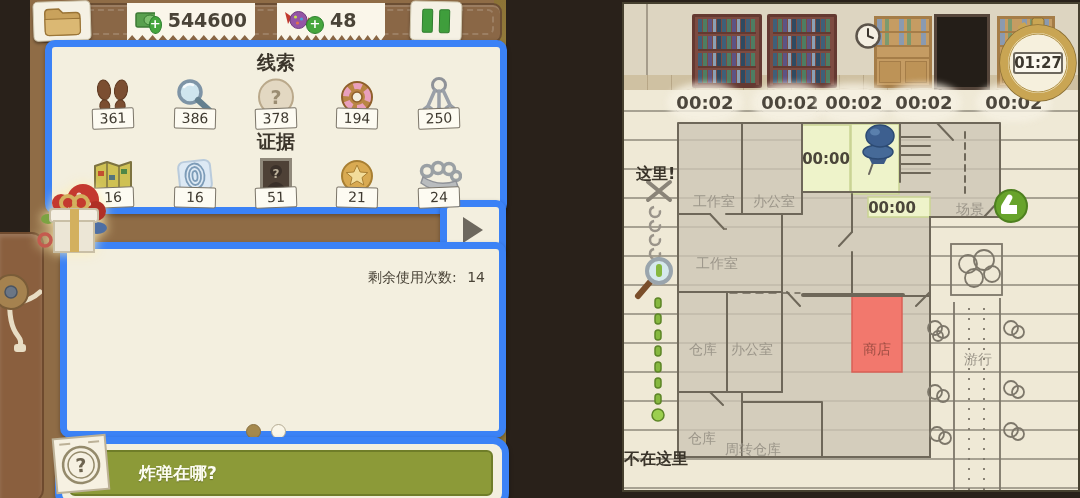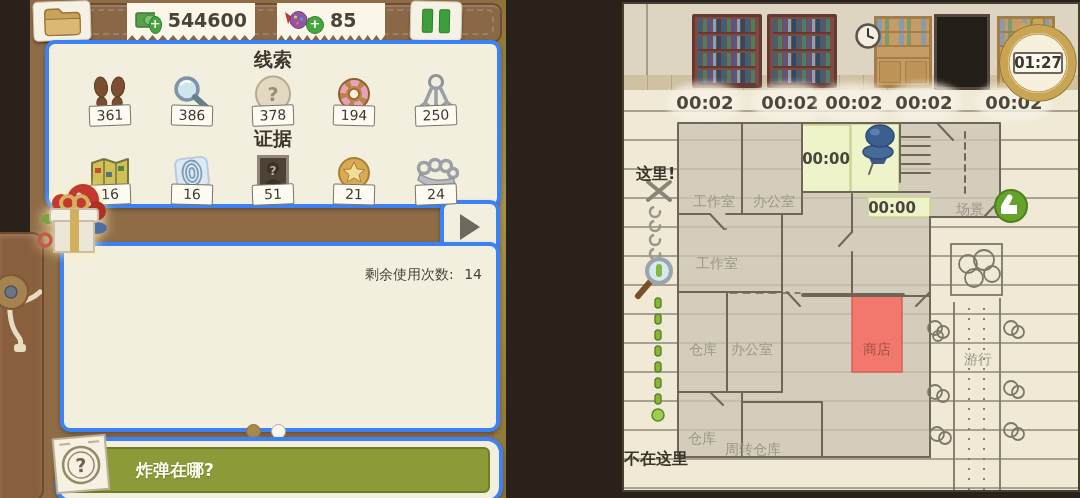--- a/index.html
+++ b/index.html
@@ -20,21 +20,21 @@
   .pause-tab{left:410px;top:1px;width:50px;height:38px;transform:rotate(1.5deg);gap:6px;}
   .pause-bar{width:9px;height:22px;background:#3f9e3c;border-radius:2px;border:1px solid #2f7c2e;}
   .ticket{background:#faf6ea;display:flex;align-items:center;padding:0 8px 4px 8px;gap:2px;
     clip-path:polygon(0 0,100% 0,100% 84%,96% 100%,92% 84%,88% 100%,84% 84%,80% 100%,76% 84%,72% 100%,68% 84%,64% 100%,60% 84%,56% 100%,52% 84%,48% 100%,44% 84%,40% 100%,36% 84%,32% 100%,28% 84%,24% 100%,20% 84%,16% 100%,12% 84%,8% 100%,4% 84%,0 100%);}
   .money-ticket{left:127px;top:3px;width:112px;height:34px;}
   .candy-ticket{left:277px;top:3px;width:92px;height:34px;}
   .plus-badge{width:16px;height:16px;border-radius:50%;background:#45a63d;border:1px solid #2f8030;
     color:#fff;font-size:13px;line-height:14px;text-align:center;font-weight:bold;margin-left:-8px;margin-top:10px;}
   .counter-num{font-size:19px;font-weight:bold;color:#4a4438;margin-left:4px;}
 
-  .card{background:#f3efdf;border:4px solid #3b82f6;border-radius:10px;box-shadow:0 2px 4px rgba(0,0,0,.3);}
+  .card{background:#f3efdf;border:7px solid #3b82f6;border-radius:10px;box-shadow:0 2px 4px rgba(0,0,0,.3);}
   .inv-card{left:45px;top:40px;width:448px;height:160px;}
   .sec-title{text-align:center;font-size:19px;font-weight:bold;color:#3b352b;}
   .inv-row{display:flex;justify-content:space-evenly;align-items:flex-end;padding:0 16px;}
   .inv-cell{display:flex;flex-direction:column;align-items:center;width:72px;}
   .count-box{background:#fdfbf2;border:1.5px solid #7a7468;border-radius:2px;min-width:40px;height:19px;
     font-size:14px;line-height:19px;text-align:center;color:#3f3a30;margin-top:-8px;z-index:2;}
   .inv-cell:nth-child(odd) .count-box{transform:rotate(-2deg);}
   .inv-cell:nth-child(even) .count-box{transform:rotate(1.5deg);}
 
   .tools-header{left:60px;top:202px;width:382px;height:40px;display:flex;align-items:center;justify-content:center;}
@@ -129,21 +129,21 @@
   <div class="abs ticket candy-ticket">
     <svg width="27" height="26">
       <path d="M7 10 l-7 -5 3 12 Z" fill="#c23a2e"></path>
       <path d="M20 17 l7 5 -3 -12 Z" fill="#c23a2e"></path>
       <circle cx="13.5" cy="13" r="8.5" fill="#9455a5" stroke="#6e3c7d" stroke-width="1"></circle>
       <circle cx="10.5" cy="10" r="1.6" fill="#c9e04e"></circle>
         <circle cx="16.5" cy="12" r="1.6" fill="#4ea0d8"></circle>
       <circle cx="12.5" cy="16" r="1.6" fill="#e0704e"></circle>
     </svg>
     <div class="plus-badge">+</div>
-    <span class="counter-num">85</span>
+    <span class="counter-num">48</span>
   </div>
 
   <div class="abs paper-tab pause-tab">
     <div class="pause-bar"></div>
     <div class="pause-bar"></div>
   </div>
 
   <div class="abs card inv-card">
     <div class="sec-title" style="margin-top:3px">线索</div>
     <div class="inv-row">

